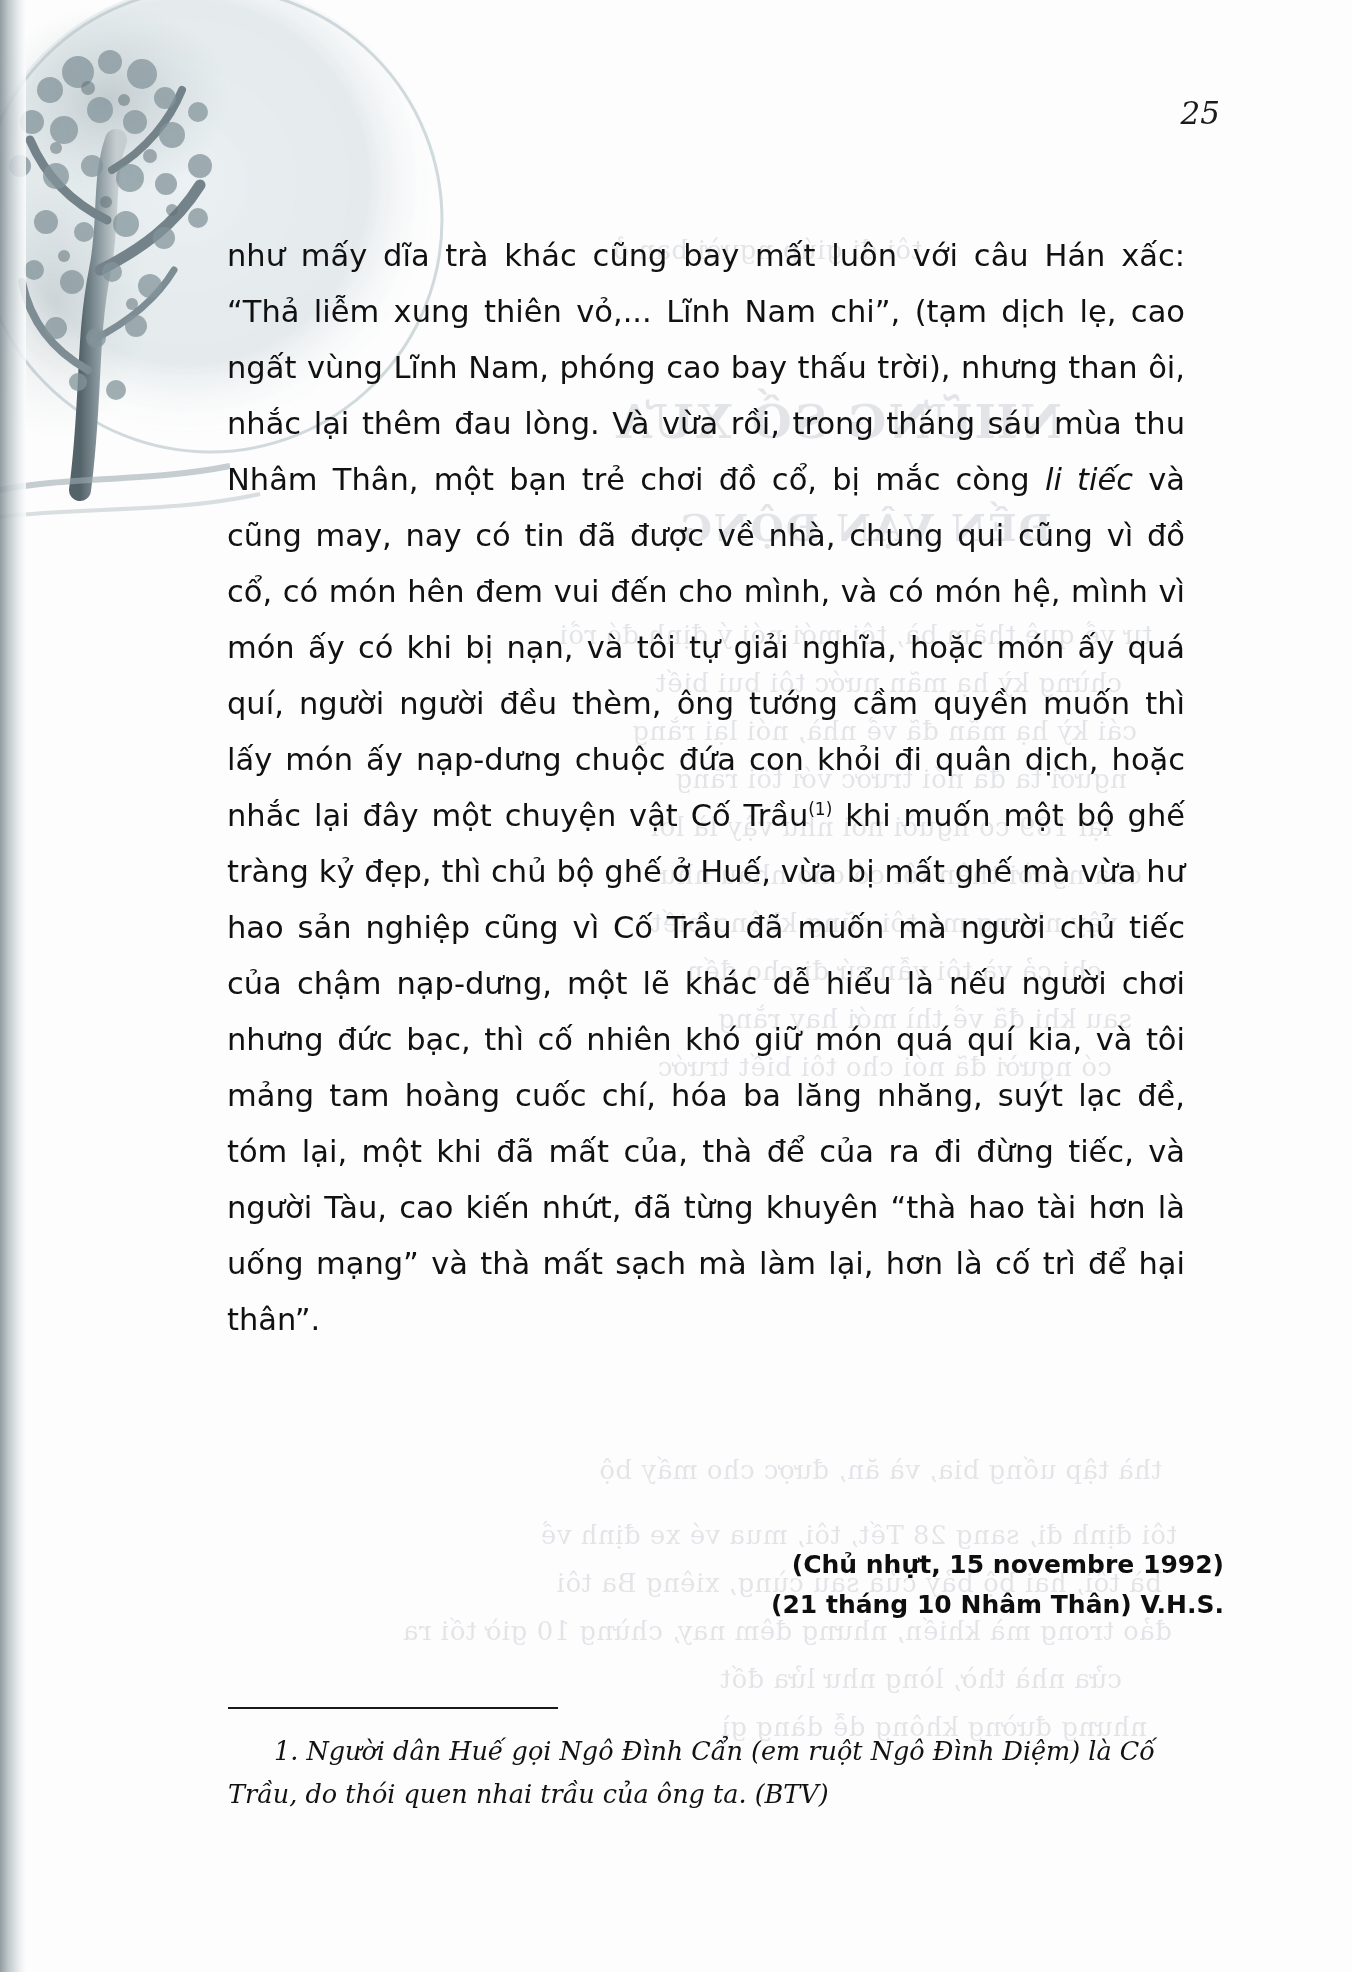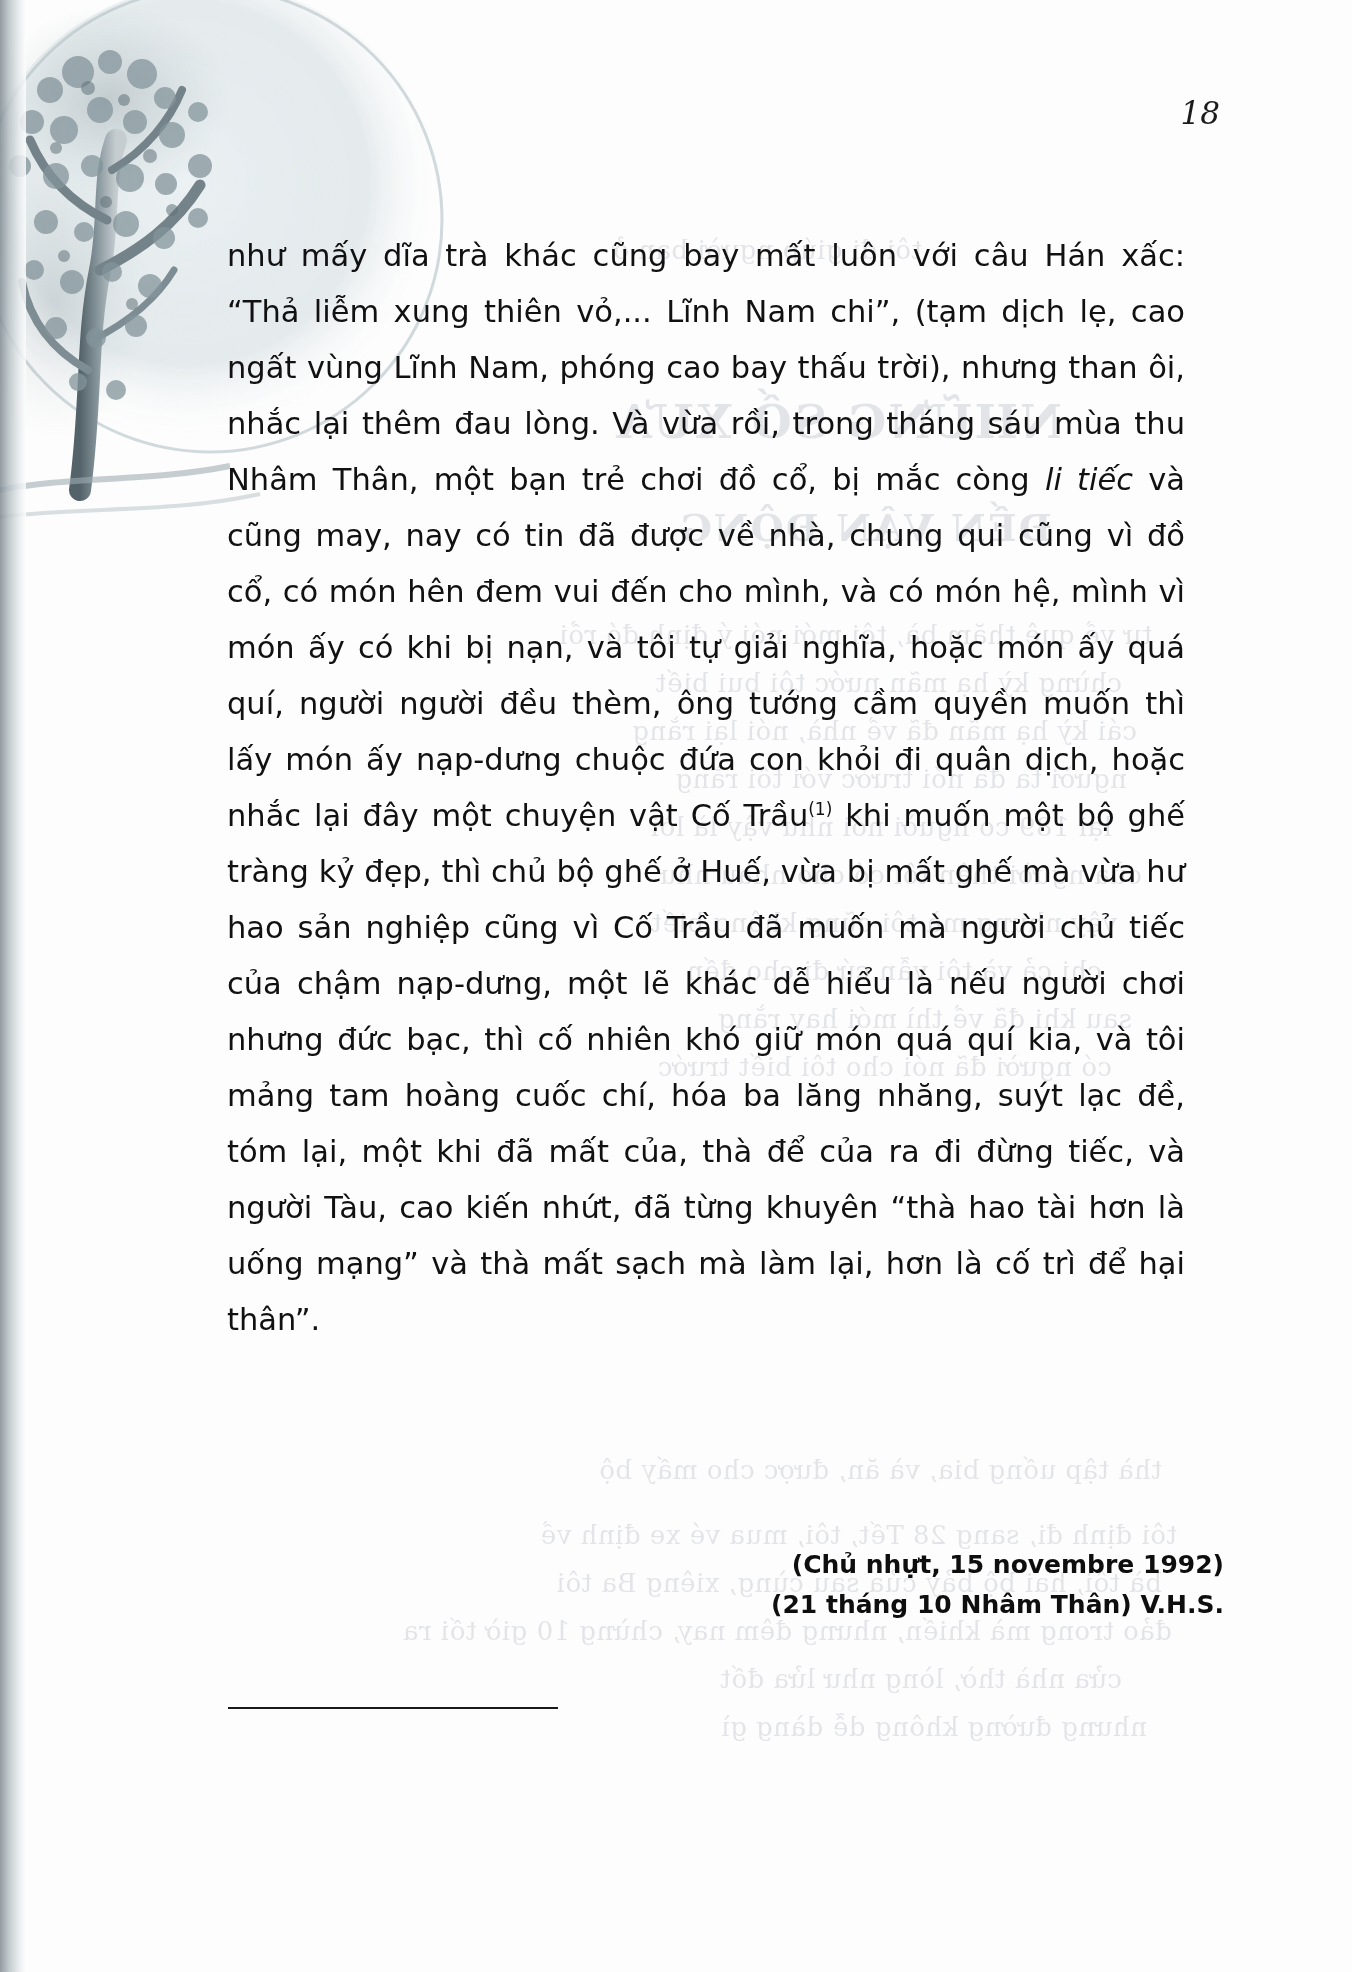--- a/index.html
+++ b/index.html
@@ -232,26 +232,27 @@
     <div class="ghost-line" style="left:220px; top:1004px;">sau khi đã về thì mới hay rằng</div>
     <div class="ghost-line" style="left:240px; top:1052px;">có người đã nói cho tôi biết trước</div>
     <div class="ghost-line" style="left:190px; top:1455px;">thà tập uống bia, và ăn, được cho mấy bộ</div>
     <div class="ghost-line" style="left:175px; top:1520px;">tôi định đi, sang 28 Tết, tôi, mua vé xe định về</div>
     <div class="ghost-line" style="left:190px; top:1568px;">bà tôi, hai bộ bảy của sau cùng, xiêng Ba tôi</div>
     <div class="ghost-line" style="left:180px; top:1616px;">đảo trong mà khiến, nhưng đêm nay, chừng 10 giờ tối ra</div>
     <div class="ghost-line" style="left:230px; top:1664px;">cửa nhà thờ, lòng như lửa đốt</div>
     <div class="ghost-line" style="left:205px; top:1712px;">nhưng đường không dễ dàng gì</div>
   </div>
 
-  <div class="page-number">18</div>
+  <div class="page-number">25</div>
 
   <div class="body-text">
     <p><span>như mấy dĩa trà khác cũng bay mất luôn với câu Hán xấc: “Thả liễm xung thiên vỏ,... Lĩnh Nam chi”, (tạm dịch lẹ, cao ngất vùng Lĩnh Nam, phóng cao bay thấu trời), nhưng than ôi, nhắc lại thêm đau lòng. Và vừa rồi, trong tháng sáu mùa thu Nhâm Thân, một bạn trẻ chơi đồ cổ, bị mắc còng </span><span class="italic">li tiếc</span><span> và cũng may, nay có tin đã được về nhà, chung qui cũng vì đồ cổ, có món hên đem vui đến cho mình, và có món hệ, mình vì món ấy có khi bị nạn, và tôi tự giải nghĩa, hoặc món ấy quá quí, người người đều thèm, ông tướng cầm quyền muốn thì lấy món ấy nạp-dưng chuộc đứa con khỏi đi quân dịch, hoặc nhắc lại đây một chuyện vật Cố Trầu</span><sup class="fn">(1)</sup><span> khi muốn một bộ ghế tràng kỷ đẹp, thì chủ bộ ghế ở Huế, vừa bị mất ghế mà vừa hư hao sản nghiệp cũng vì Cố Trầu đã muốn mà người chủ tiếc của chậm nạp-dưng, một lẽ khác dễ hiểu là nếu người chơi nhưng đức bạc, thì cố nhiên khó giữ món quá quí kia, và tôi mảng tam hoàng cuốc chí, hóa ba lăng nhăng, suýt lạc đề, tóm lại, một khi đã mất của, thà để của ra đi đừng tiếc, và người Tàu, cao kiến nhứt, đã từng khuyên “thà hao tài hơn là uống mạng” và thà mất sạch mà làm lại, hơn là cố trì để hại thân”.</span></p>
   </div>
 
   <div class="signature">
     <div>(Chủ nhựt, 15 novembre 1992)</div>
     <div>(21 tháng 10 Nhâm Thân) V.H.S.</div>
   </div>
 
   <div class="footnote-rule"></div>
+  <div class="footnote">1. Người dân Huế gọi Ngô Đình Cẩn (em ruột Ngô Đình Diệm) là Cố Trầu, do thói quen nhai trầu của ông ta. (BTV)</div>
 
 </div>
 
 </body></html>

